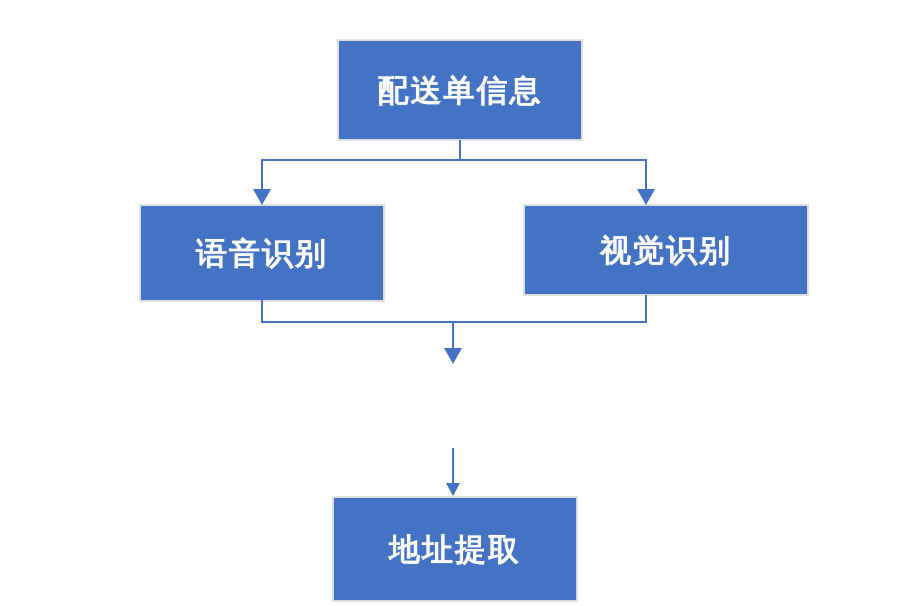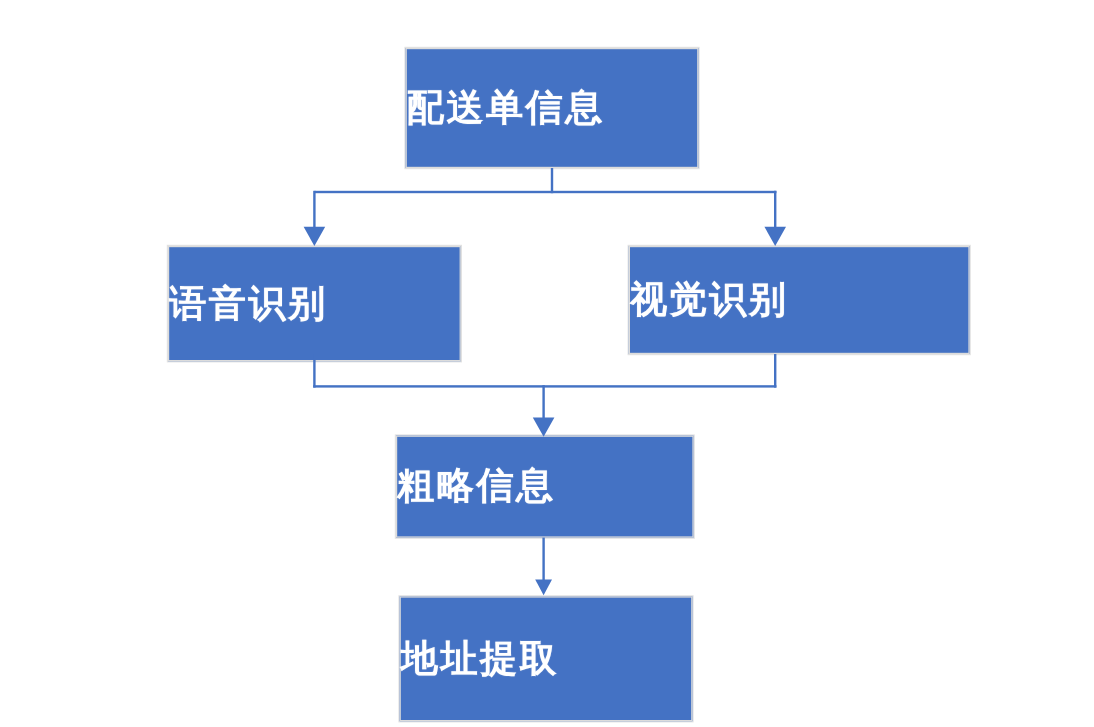--- a/index.html
+++ b/index.html
@@ -17,21 +17,21 @@
     font-family: "DejaVu Sans", "Liberation Sans", sans-serif;
   }
   .node {
     position: absolute;
     box-sizing: border-box;
     background: #4472C4;
     border: 1px solid #dcdcdc;
     box-shadow: 0 0 0 1px rgba(200,200,200,0.55);
     display: flex;
     align-items: center;
-    justify-content: flex-start;
+    justify-content: center;
   }
   .node-label {
     color: #ffffff;
     font-size: 31px;
     font-weight: 700;
     letter-spacing: 2px;
     line-height: 1;
     white-space: nowrap;
     text-shadow: 0 0 1px rgba(255,255,255,0.45);
   }
@@ -105,23 +105,20 @@
   </div>
 
   <div class="node" id="node-speech">
     <span class="node-label">语音识别</span>
   </div>
 
   <div class="node" id="node-vision">
     <span class="node-label">视觉识别</span>
   </div>
 
-  <div class="node" id="node-rough">
-    <span class="node-label">粗略信息</span>
-  </div>
 
   <div class="node" id="node-address">
     <span class="node-label">地址提取</span>
   </div>
 
   <div class="line-v" id="c-top-stem"></div>
   <div class="line-h" id="c-top-bar"></div>
   <div class="line-v" id="c-left-drop"></div>
   <div class="arrow-down" id="c-left-head"></div>
   <div class="line-v" id="c-right-drop"></div>

